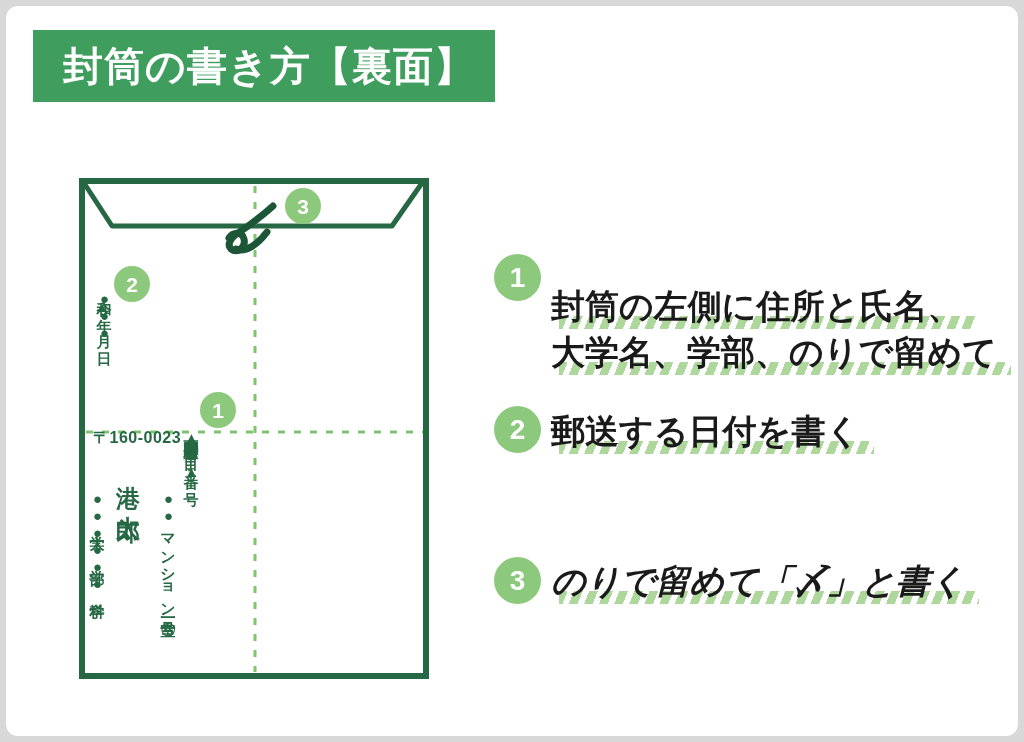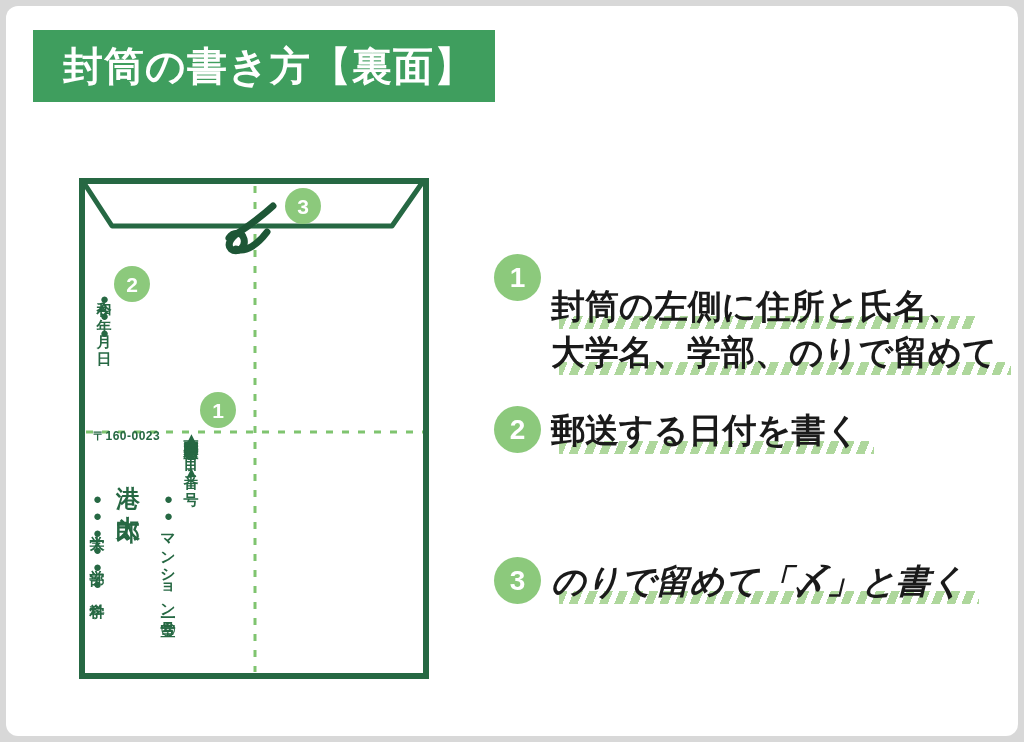--- a/index.html
+++ b/index.html
@@ -26,21 +26,21 @@
     position:absolute;left:64px;top:166px;width:365px;height:511px;
   }
   .envelope svg{position:absolute;left:0;top:0;}
   .vtext{
     position:absolute;writing-mode:vertical-rl;text-orientation:upright;
     color:#266843;font-weight:600;white-space:nowrap;
   }
   .v15{font-size:15px;letter-spacing:0px;line-height:18px;}
   .postal{
     position:absolute;left:23px;top:256px;
-    color:#266843;font-weight:600;font-size:12px;letter-spacing:0.5px;
+    color:#266843;font-weight:600;font-size:16px;letter-spacing:0.5px;
   }
   .date-col {left:25px; top:118px;}
   .addr1-col{left:112px;top:257px;}
   .addr2-col{left:89px; top:318px;}
   .univ-col {left:18px; top:318px;}
   .name-col {left:44px; top:294px;font-size:24px;letter-spacing:3px;line-height:28px;}
   
   .num-circle{
     position:absolute;width:47px;height:47px;border-radius:50%;
     background:#8cc97c;color:#ffffff;
@@ -48,21 +48,21 @@
     font-size:28px;font-weight:bold;
   }
   .c1{left:488px;top:248px;}
   .c2{left:488px;top:400px;}
   .c3{left:488px;top:551px;}
   .inst{
     position:absolute;z-index:0;color:#1a1a1a;
     font-size:34px;font-weight:bold;line-height:46px;white-space:nowrap;
   }
   .t1{left:545px;top:229px;margin-top:48px;}
-  .t2{left:545px;top:402px;font-family:Liberation Serif, serif;}
+  .t2{left:545px;top:402px;}
   .t3{left:545px;top:552px;font-style:italic;}
   .line{display:block;}
   .hl{
     display:inline-block;
     background-image:repeating-linear-gradient(112deg,#aed79c 0 8px,rgba(0,0,0,0) 8px 14px);
     background-size:100% 13px;
     background-repeat:no-repeat;
     background-position:8px 100%;
     padding-right:14px;
   }

